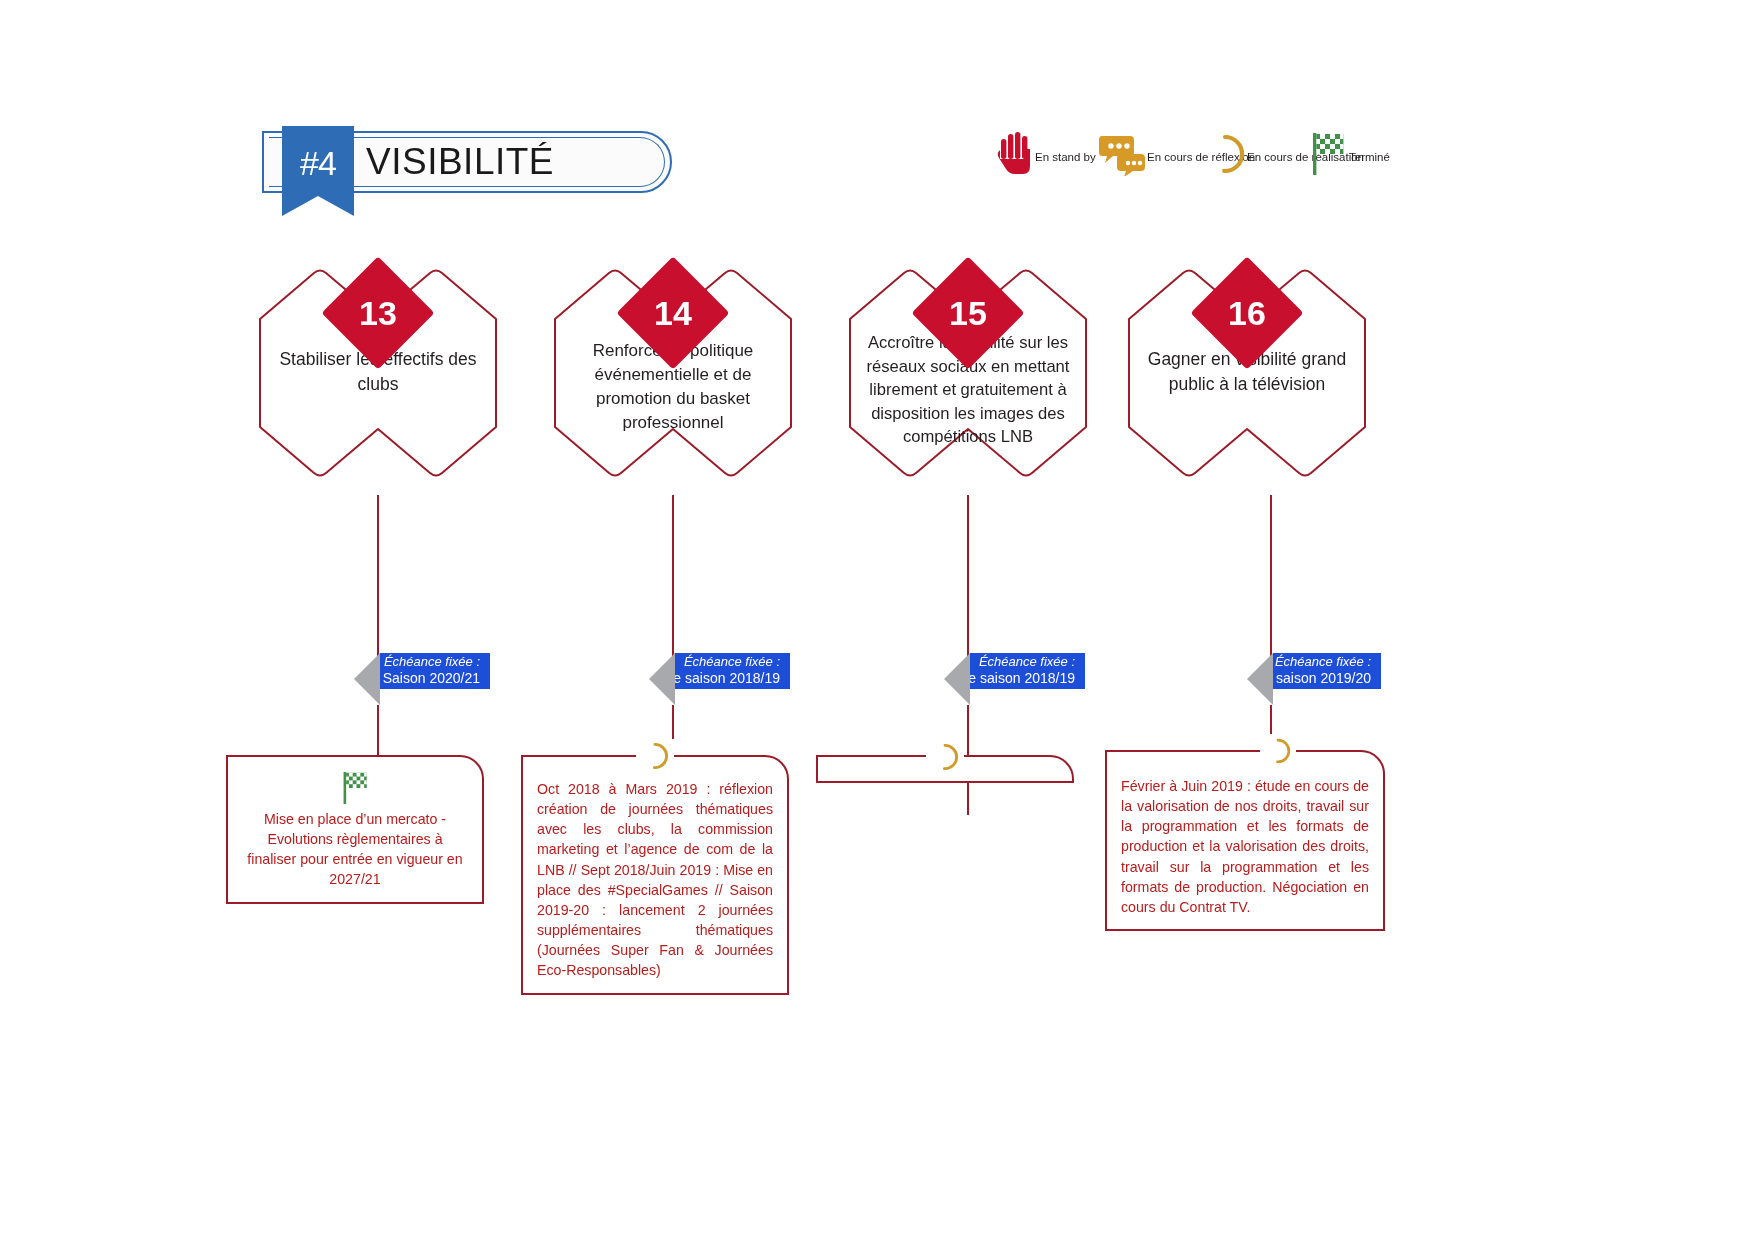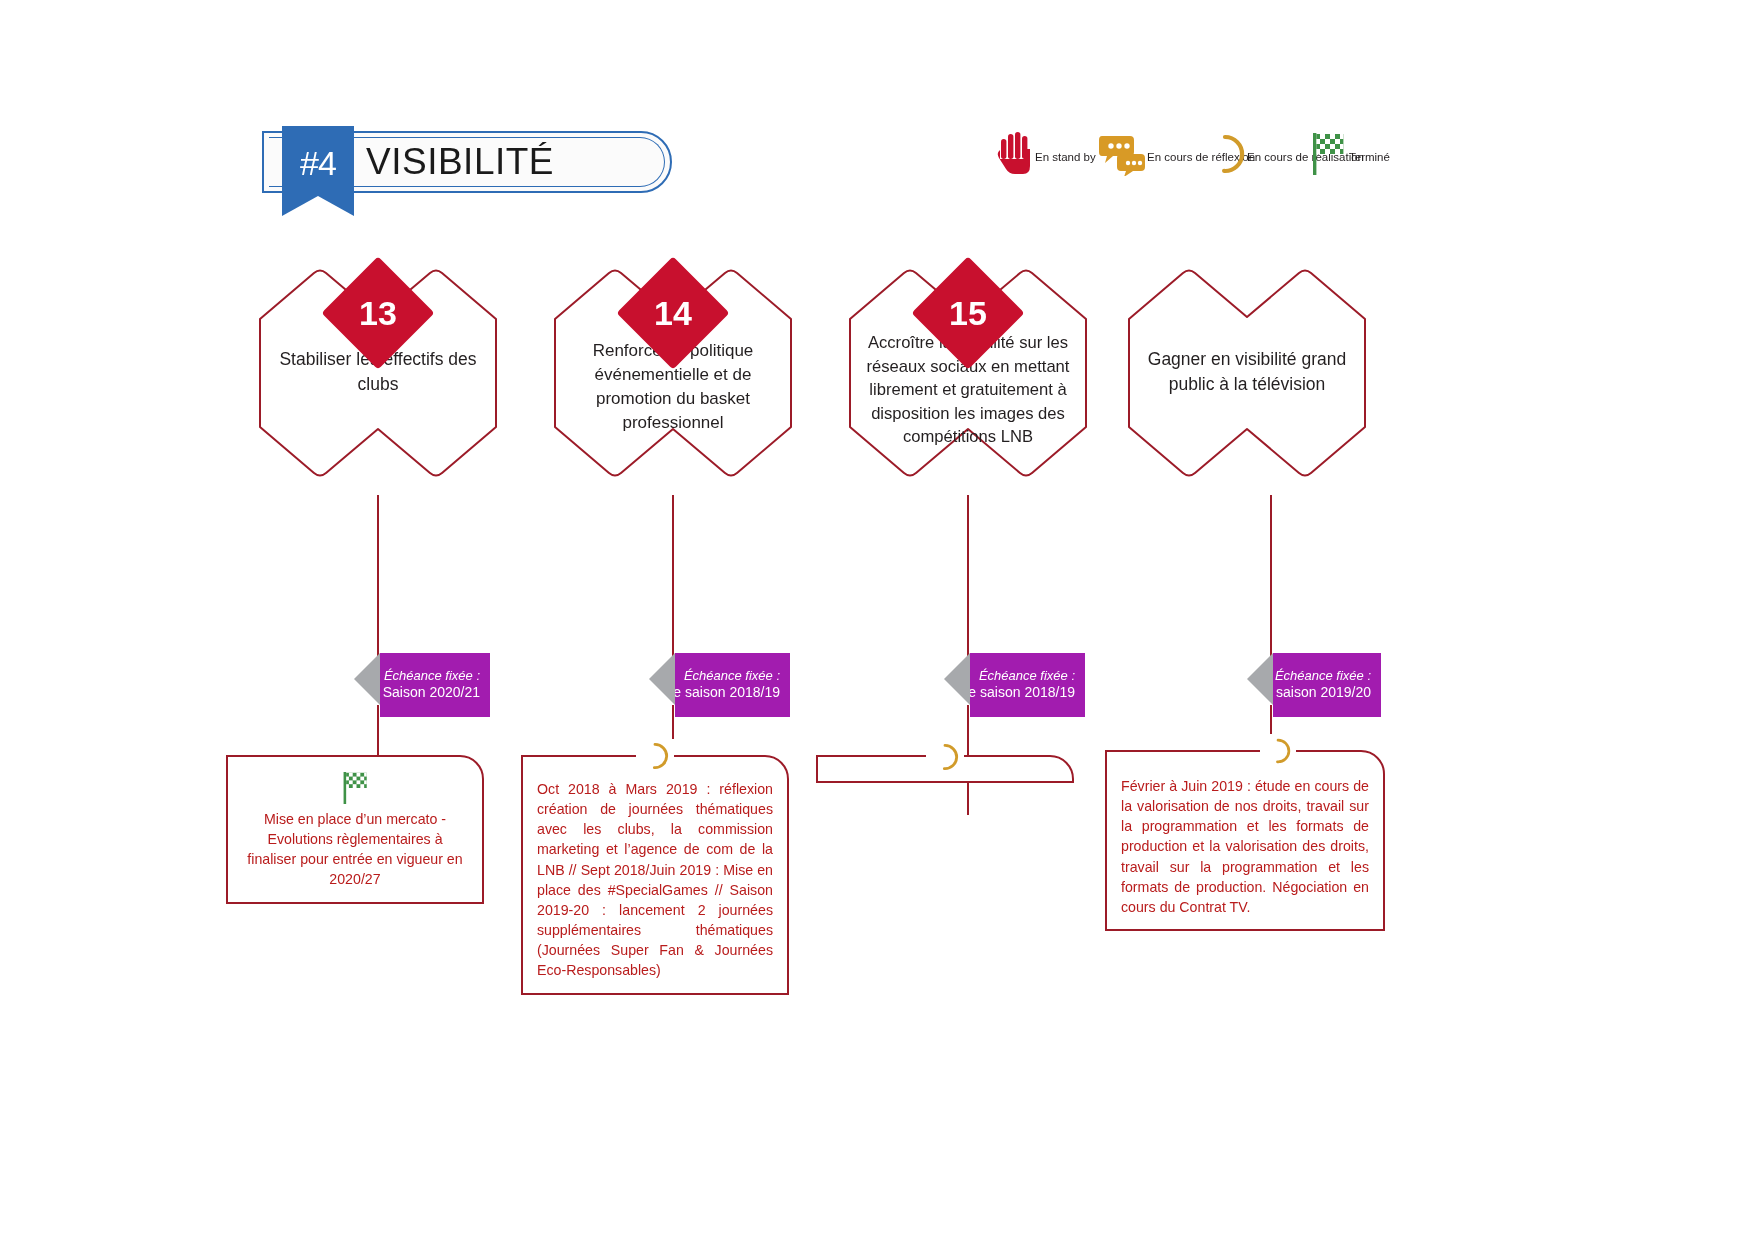--- a/index.html
+++ b/index.html
@@ -165,22 +165,22 @@
   
   .connector {
     position: absolute;
     width: 1.6px;
     background: #9c1b28;
   }
 
   
   .deadline {
     position: absolute;
-    height: 64px;
-    background: #a21caf;
+    height: 36px;
+    background: #1d4ed8;
     display: flex;
     flex-direction: column;
     align-items: flex-end;
     justify-content: center;
     padding-right: 10px;
     color: #ffffff;
   }
   .deadline::before {
     content: "";
     position: absolute;
@@ -343,21 +343,21 @@
             <rect x="28" y="8" width="5" height="5"></rect>
             <rect x="13" y="13" width="5" height="5"></rect>
             <rect x="23" y="13" width="5" height="5"></rect>
             <rect x="33" y="13" width="3.4" height="5"></rect>
             <rect x="9.4" y="18" width="3.6" height="5"></rect>
             <rect x="18" y="18" width="5" height="5"></rect>
             <rect x="28" y="18" width="5" height="5"></rect>
           </g>
         </svg>
       </div>
-      <div class="note-text center">Mise en place d’un mercato - Evolutions règlementaires à finaliser pour entrée en vigueur en 2020/27</div>
+      <div class="note-text center">Mise en place d’un mercato - Evolutions règlementaires à finaliser pour entrée en vigueur en 2027/21</div>
     </div>
   </div>
 
   <div class="column" id="col-1">
     <div class="hex-wrap">
       <svg class="hex-svg" width="252" height="235" viewBox="0 0 252 235">
         <path d="M8 64 L62 18 Q68 13 74 18 L126 62 L178 18 Q184 13 190 18 L244 64 L244 172 L190 218 Q184 223 178 218 L126 174 L74 218 Q68 223 62 218 L8 172 Z" fill="none" stroke="#9c1b28" stroke-width="2" stroke-linejoin="round"></path>
       </svg>
       <div class="badge">
         <div class="badge-diamond"></div>
@@ -405,20 +405,24 @@
         </svg>
       </div>
     </div>
   </div>
 
   <div class="column" id="col-3">
     <div class="hex-wrap" style="margin-left:24px;">
       <svg class="hex-svg" width="252" height="235" viewBox="0 0 252 235">
         <path d="M8 64 L62 18 Q68 13 74 18 L126 62 L178 18 Q184 13 190 18 L244 64 L244 172 L190 218 Q184 223 178 218 L126 174 L74 218 Q68 223 62 218 L8 172 Z" fill="none" stroke="#9c1b28" stroke-width="2" stroke-linejoin="round"></path>
       </svg>
+      <div class="badge">
+        <div class="badge-diamond"></div>
+        <div class="badge-num">16</div>
+      </div>
       <div class="hex-text">Gagner en visibilité grand public à la télévision</div>
     </div>
     <div class="connector" style="left:173px; top:240px; height:175px;"></div>
     <div class="deadline" style="left:176px; top:398px; width:108px;">
       <div class="deadline-line1">Échéance fixée :</div>
       <div class="deadline-line2">saison 2019/20</div>
     </div>
     <div class="connector" style="left:173px; top:450px; height:58px;"></div>
     <div class="note" style="left:8px; top:495px; width:280px; border-radius:0 24px 0 0; padding-top:8px;">
       <div class="note-icon" style="position:absolute; left:153px; top:-18px; background:#ffffff; padding:0 4px; height:34px;">

